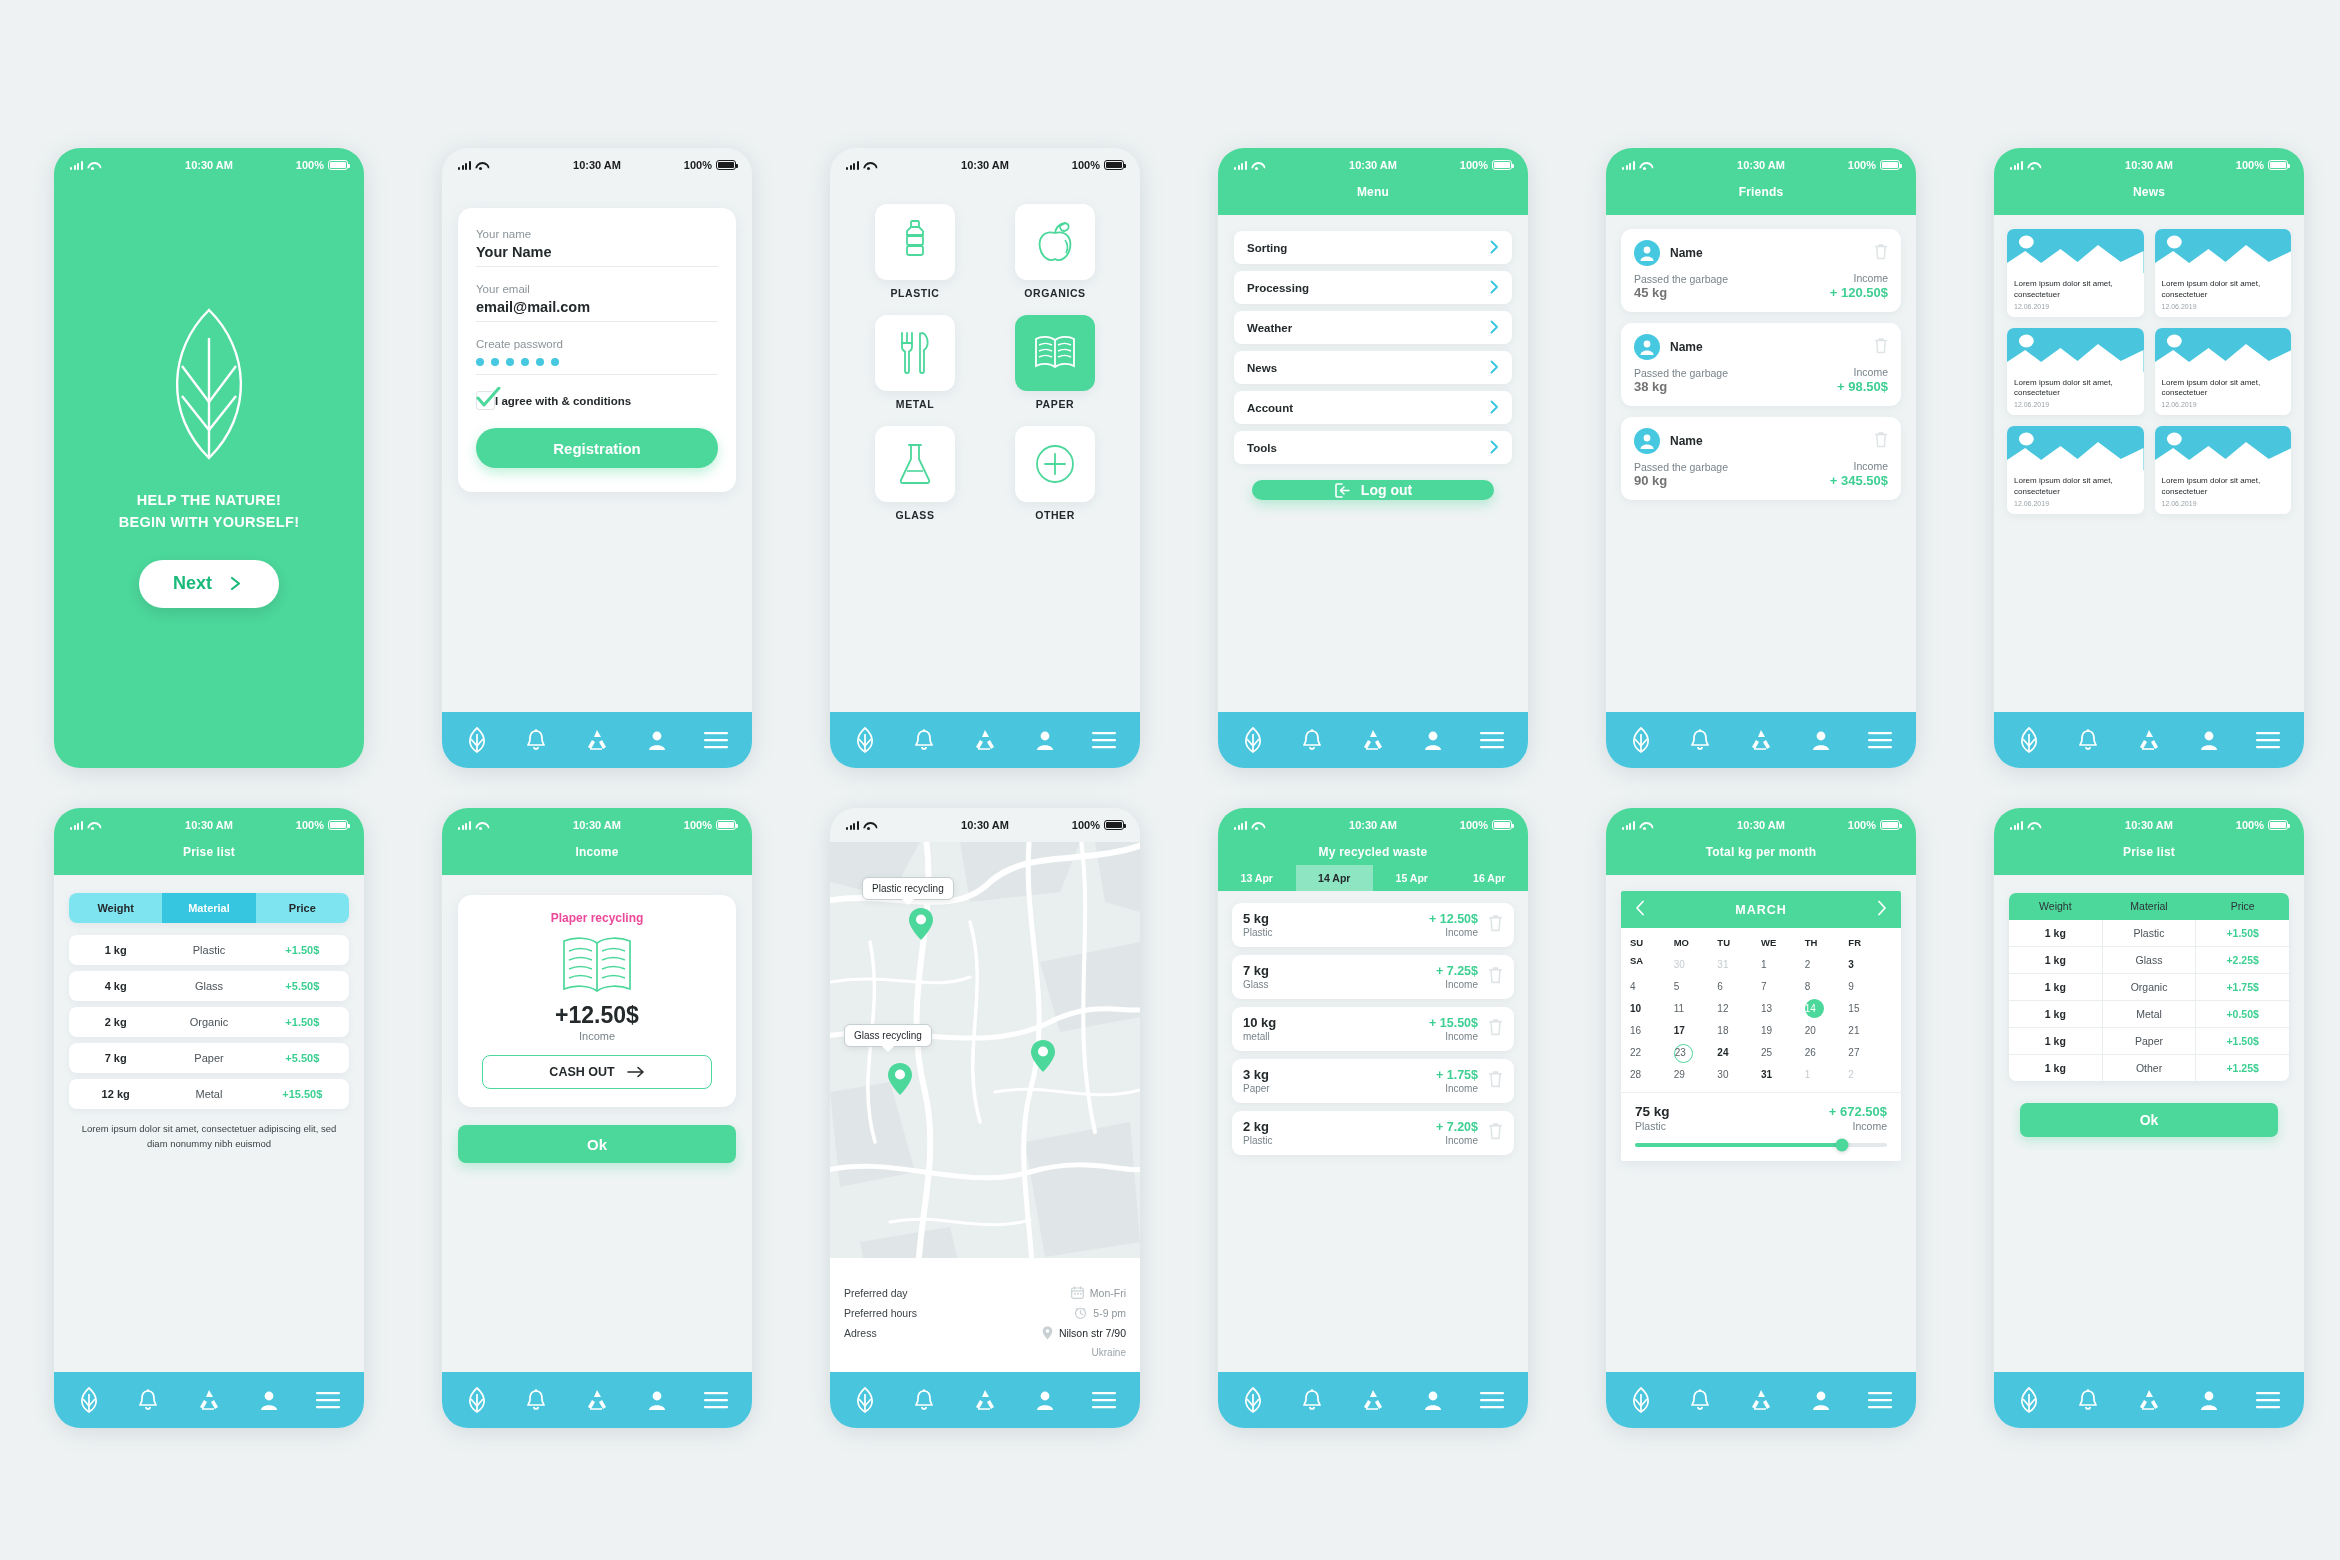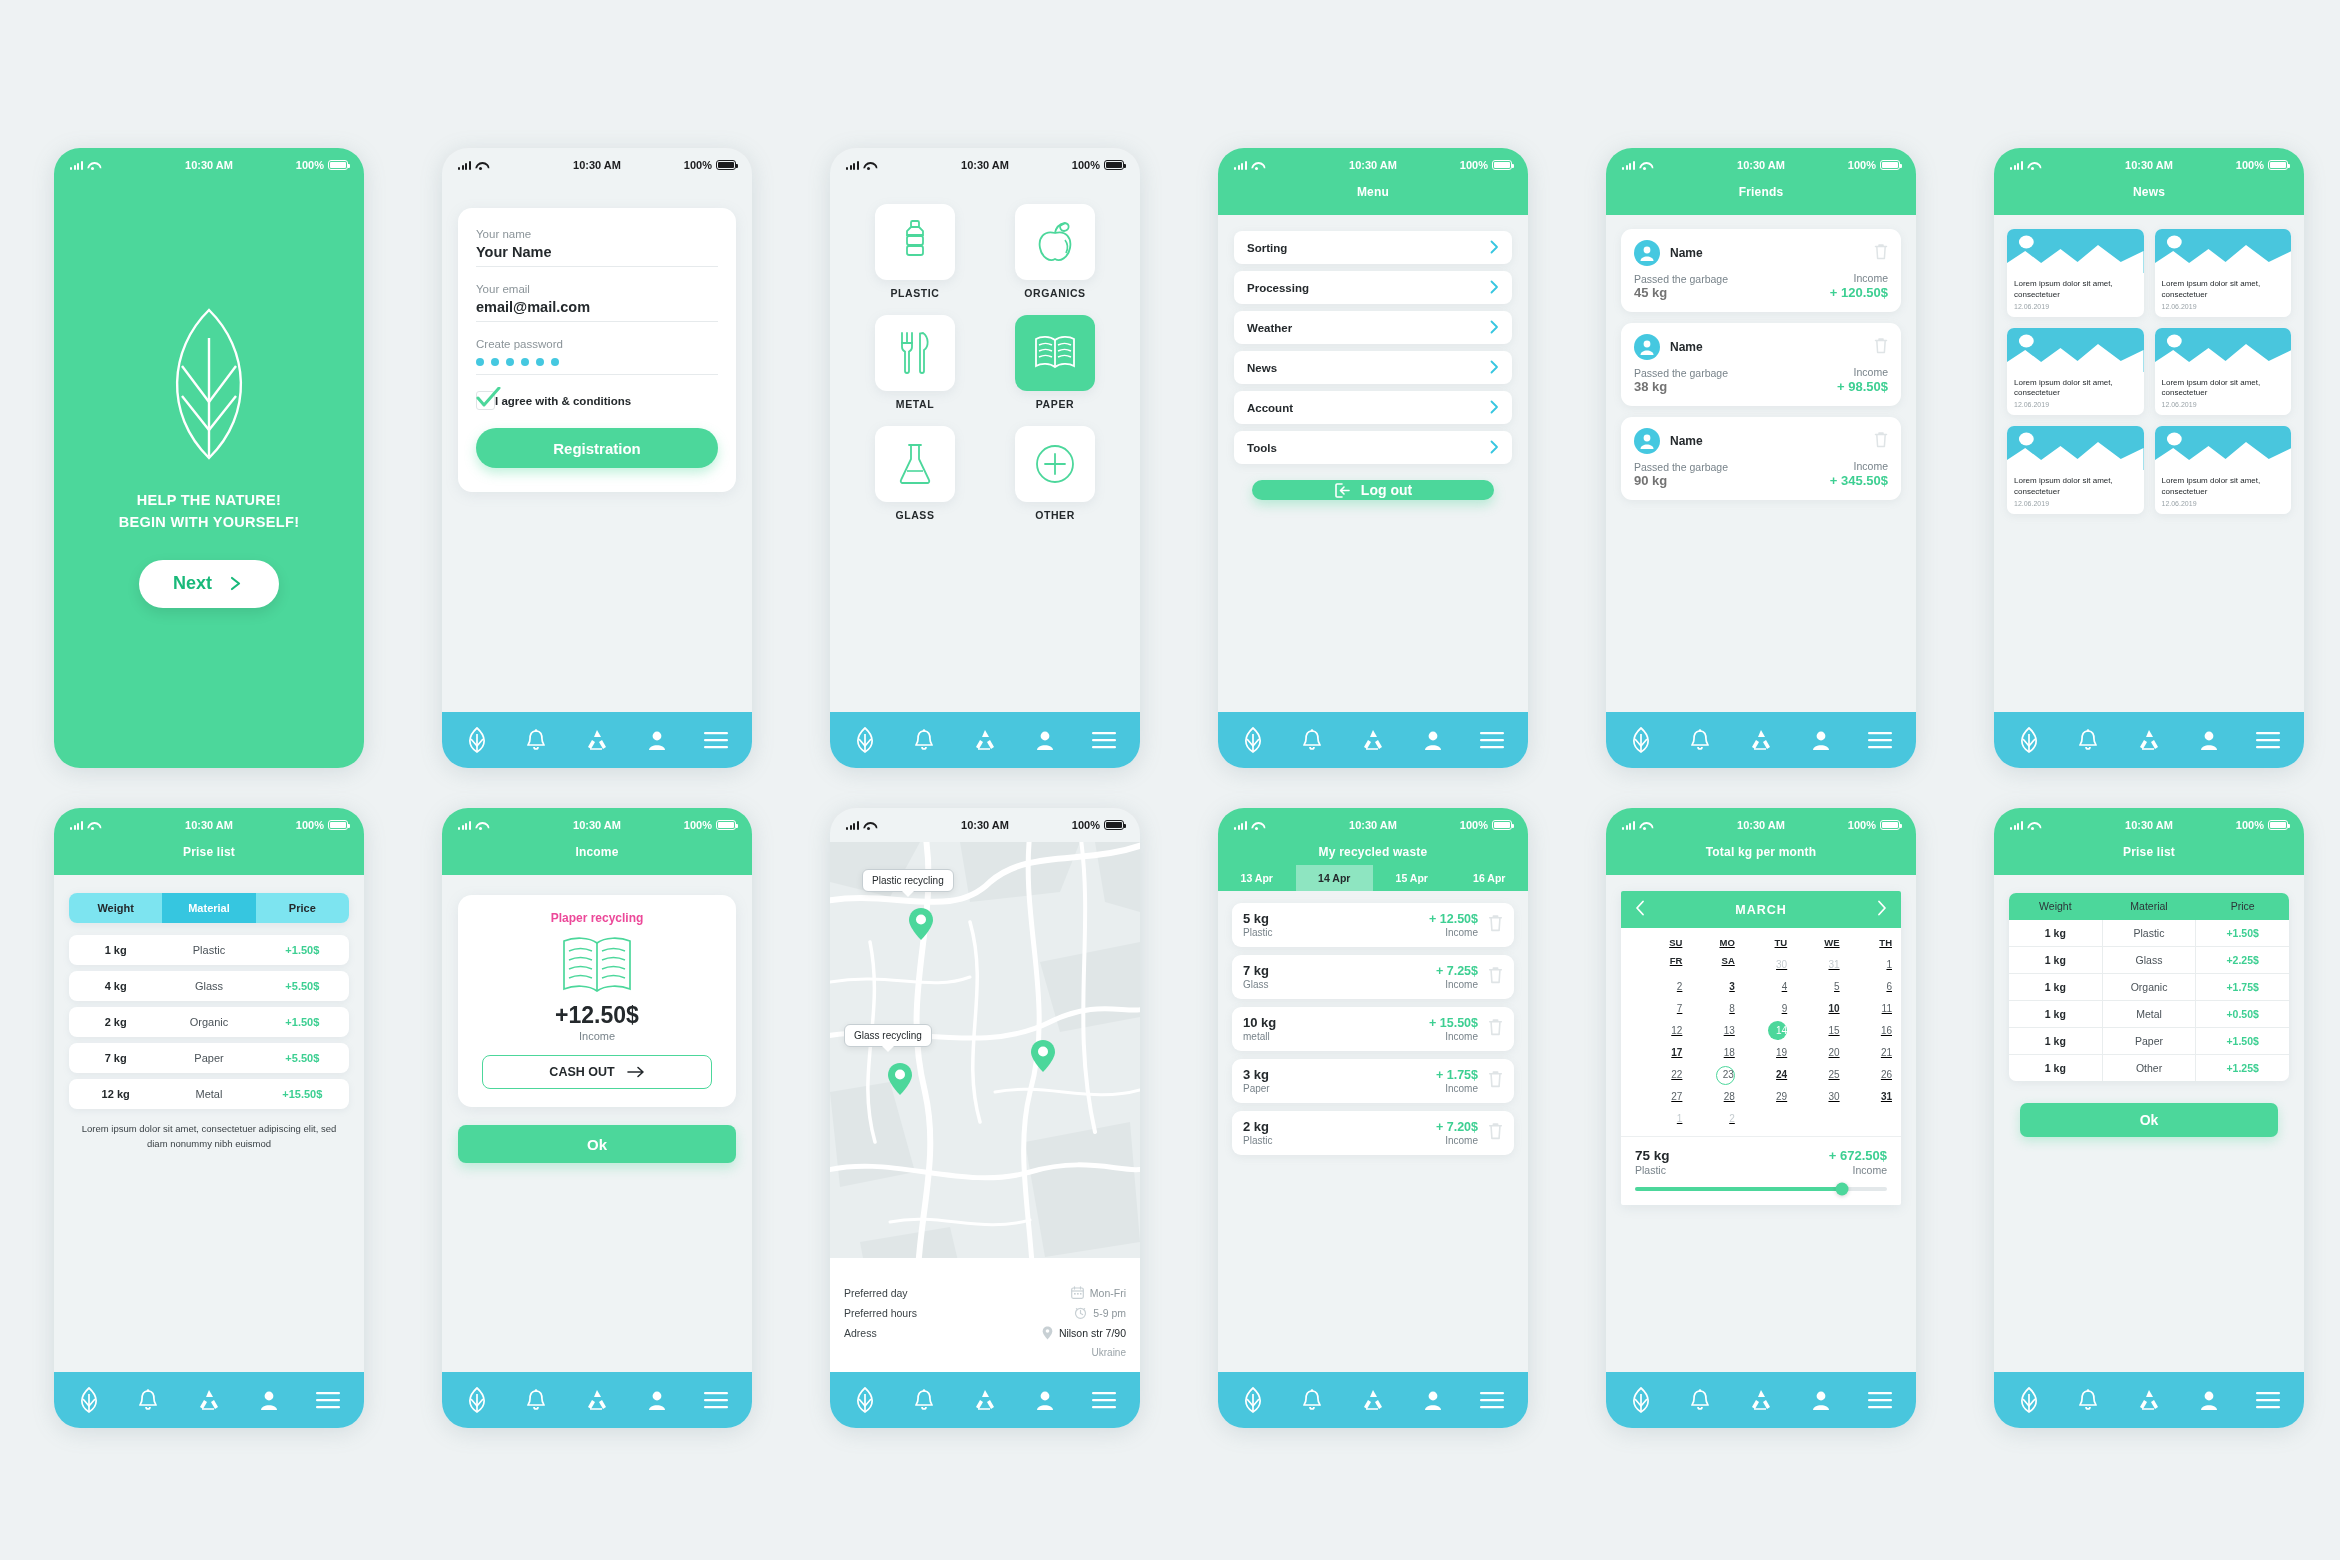--- a/index.html
+++ b/index.html
@@ -196,22 +196,22 @@
   .w-mat{font-size:10px;color:#78838a;margin-top:1px;}
   .w-mid{flex:1;text-align:right;padding-right:10px;}
   .w-amt{font-size:12.5px;font-weight:bold;color:#3dcf92;}
   .w-inc{font-size:10px;color:#78838a;margin-top:1px;}
 
   
   .cal-card{margin:16px 15px 0;border-radius:2px;overflow:hidden;background:#fff;
     box-shadow:0 3px 12px rgba(130,150,160,.14);}
   .cal-head{background:#4cd79b;display:flex;align-items:center;justify-content:space-between;
     padding:9px 14px;color:#fff;font-size:12.5px;font-weight:bold;letter-spacing:1px;}
-  .cal-grid{display:grid;grid-template-columns:repeat(5,1fr);padding:9px 9px 8px;
-    row-gap:3px;text-align:right;text-decoration:underline;}
+  .cal-grid{display:grid;grid-template-columns:repeat(6,1fr);padding:9px 9px 8px;
+    row-gap:3px;text-align:left;}
   .cal-dow{font-size:9.5px;font-weight:bold;color:#24292c;padding-bottom:4px;}
   .cal-d{font-size:10px;color:#5a6267;height:19px;line-height:19px;position:relative;}
   .cal-d.mut{color:#c4cbcf;}
   .cal-d.bold{font-weight:bold;color:#24292c;}
   .cal-d.fill span{background:#4cd79b;color:#fff;border-radius:50%;width:19px;height:19px;
     display:inline-block;line-height:19px;}
   .cal-d.ring span{border:1.4px solid #4cd79b;border-radius:50%;width:19px;height:19px;
     display:inline-block;line-height:16px;}
   .cal-sum{border-top:1px solid #eceff0;padding:11px 14px 14px;}
   .cs-row{display:flex;justify-content:space-between;align-items:flex-end;}
@@ -1091,21 +1091,21 @@
           <path d="M-10 330 C60 310 130 350 200 330 C260 312 300 335 320 325" stroke-width="5"></path>
           <path d="M-10 450 C70 430 140 470 215 450 C270 435 300 455 320 448" stroke-width="5"></path>
           <path d="M250 -10 C265 90 240 180 265 290" stroke-width="4"></path>
           <path d="M40 100 C55 175 25 230 45 300" stroke-width="3.5"></path>
           <path d="M140 80 C160 150 130 210 150 280" stroke-width="3.5"></path>
           <path d="M0 140 C60 130 100 150 140 135" stroke-width="3"></path>
           <path d="M165 250 C215 240 260 262 310 248" stroke-width="3"></path>
           <path d="M60 380 C110 370 150 392 200 378" stroke-width="3"></path>
         </g>
       </svg>
-      <div class="bubble" style="left:32px;top:27px;">Plastic recycling</div>
+      <div class="bubble" style="left:32px;top:35px;">Plastic recycling</div>
       <span class="pin" style="left:78px;top:65px;">
         <svg width="26" height="34" viewBox="0 0 26 34">
               <path d="M13 1 C6 1 1 6.5 1 13 C1 21 13 33 13 33 C13 33 25 21 25 13 C25 6.5 20 1 13 1Z" fill="#4cd79b"></path>
               <circle cx="13" cy="12.5" r="5" fill="#fff"></circle>
             </svg>
       </span>
       <div class="bubble" style="left:14px;top:182px;">Glass recycling</div>
       <span class="pin" style="left:57px;top:220px;">
         <svg width="26" height="34" viewBox="0 0 26 34">
               <path d="M13 1 C6 1 1 6.5 1 13 C1 21 13 33 13 33 C13 33 25 21 25 13 C25 6.5 20 1 13 1Z" fill="#4cd79b"></path>

